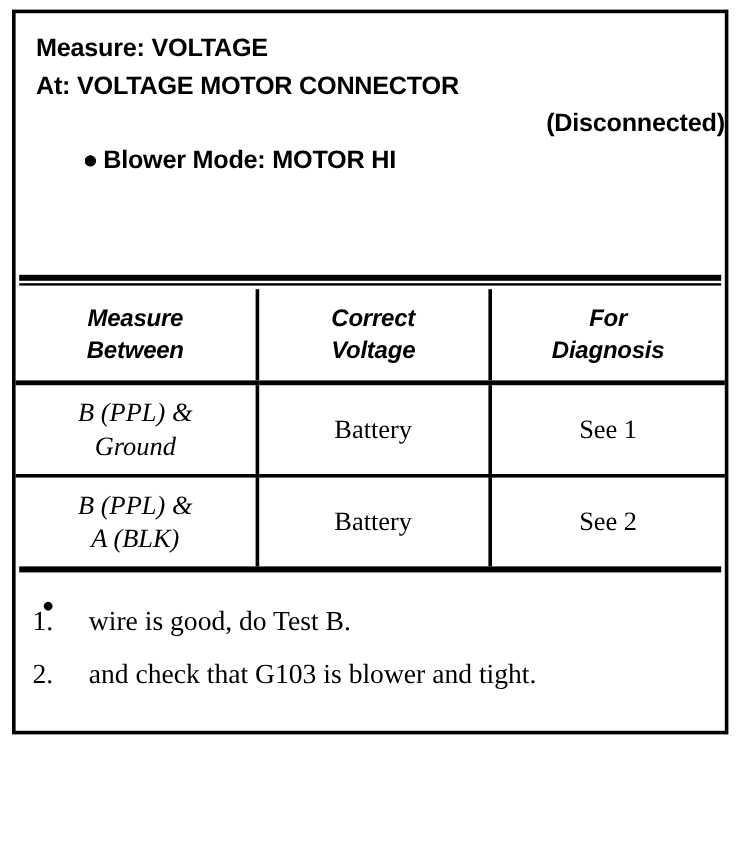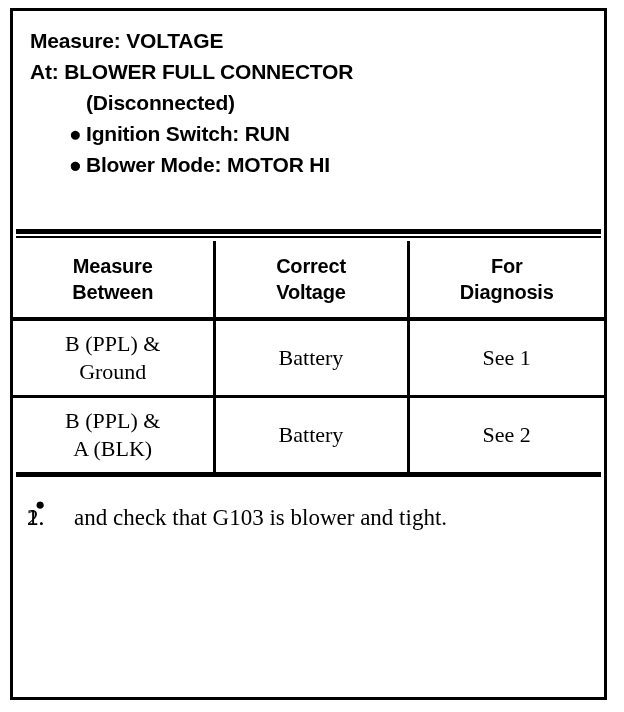--- a/index.html
+++ b/index.html
@@ -14,41 +14,41 @@
     color: #000000;
     overflow: hidden;
   }
 
   
   #diagnostic-box {
     position: absolute;
     left: 10px;
     top: 8px;
     width: 597px;      
-    height: 692px;     
+    height: 604px;     
     box-sizing: border-box;
     border: 3px solid #000;
     background: #fff;
   }
 
   
   #measure-header {
     padding: 14px 0 0 0;
     height: 218px;
     box-sizing: border-box;
   }
   .hdr-line {
     font-weight: bold;
     font-size: 21px;
     line-height: 31px;
     letter-spacing: -0.2px;
     white-space: nowrap;
     padding-left: 17px;
   }
-  .hdr-line.indent-1 { padding-left: 73px; }
+  .hdr-line.indent-1 { padding-left: 73px; text-align: right; }
   .cond-item {
     font-weight: bold;
     font-size: 21px;
     line-height: 31px;
     letter-spacing: -0.2px;
     white-space: nowrap;
     padding-left: 73px;
     position: relative;
   }
   .cond-bullet {
@@ -104,21 +104,21 @@
   #measure-table tbody td {
     font-family: "Liberation Serif", serif;
     font-weight: normal;
     font-size: 22px;
     line-height: 28px;
     height: 74px;
   }
   #measure-table tbody tr.row-top td {
     border-bottom: 3px solid #000;
   }
-  .cell-l1, .cell-l2 { display: block; }
+  .cell-l1, .cell-l2 { display: block; font-style: italic; }
 
   
   #rule-table-bottom {
     height: 5px;
     background: #000;
     margin: 0 3px 0 3px;
   }
 
   
   #notes {
@@ -150,28 +150,27 @@
 </style>
 </head>
 <body>
 
 <div id="diagnostic-box">
 
   <div id="measure-header">
 
     <div class="hdr-line">Measure: VOLTAGE</div>
 
-    <div class="hdr-line">At: BLOWER FULL CONNECTOR</div>
+    <div class="hdr-line">At: VOLTAGE MOTOR CONNECTOR</div>
 
     <div class="hdr-line indent-1">(Disconnected)</div>
 
 
     <div class="cond-item">
       <span class="cond-bullet">●</span>
-      <span>Ignition Switch: RUN</span>
     </div>
 
     <div class="cond-item">
       <span class="cond-bullet">●</span>
     </div>
 
     <div class="cond-item">
       <span class="cond-bullet">●</span>
       <span>Blower Mode: MOTOR HI</span>
     </div>
@@ -226,20 +225,21 @@
   <div id="rule-table-bottom"></div>
 
   <div id="notes">
 
     <div class="note">
       <span class="note-marker bullet">●</span>
     </div>
 
     <div class="note">
       <span class="note-marker">1.</span>
+      <span class="note-line">wire is good, do Test B.</span>
     </div>
 
     <div class="note">
       <span class="note-marker">2.</span>
       <span class="note-line">and check that G103 is blower and tight.</span>
     </div>
 
   </div>
 
 </div>

